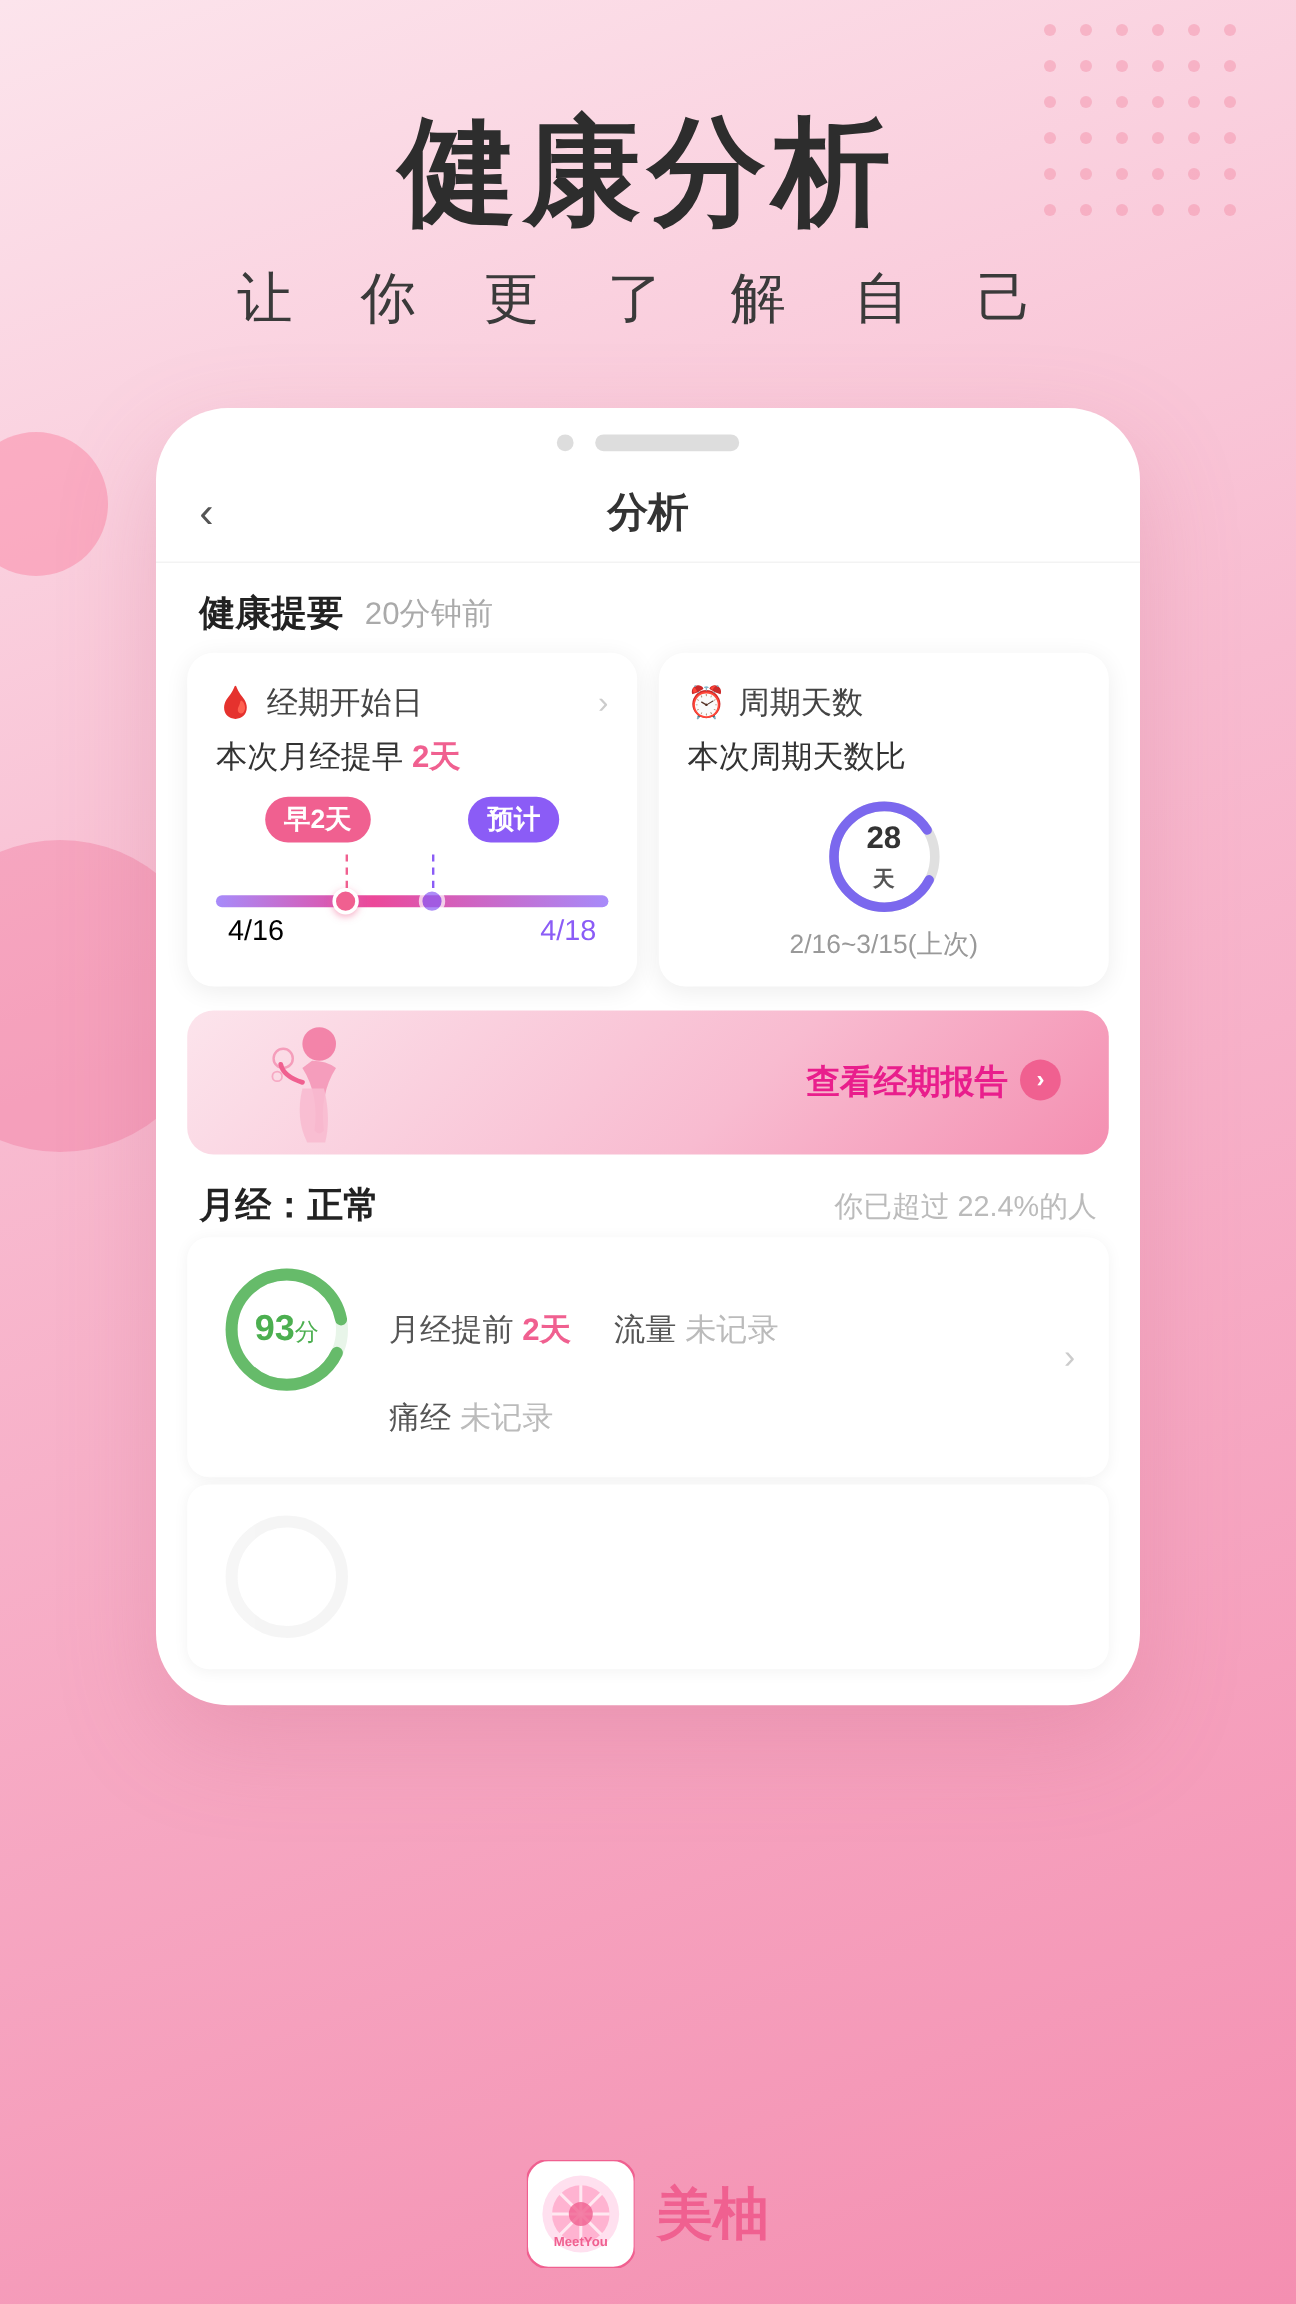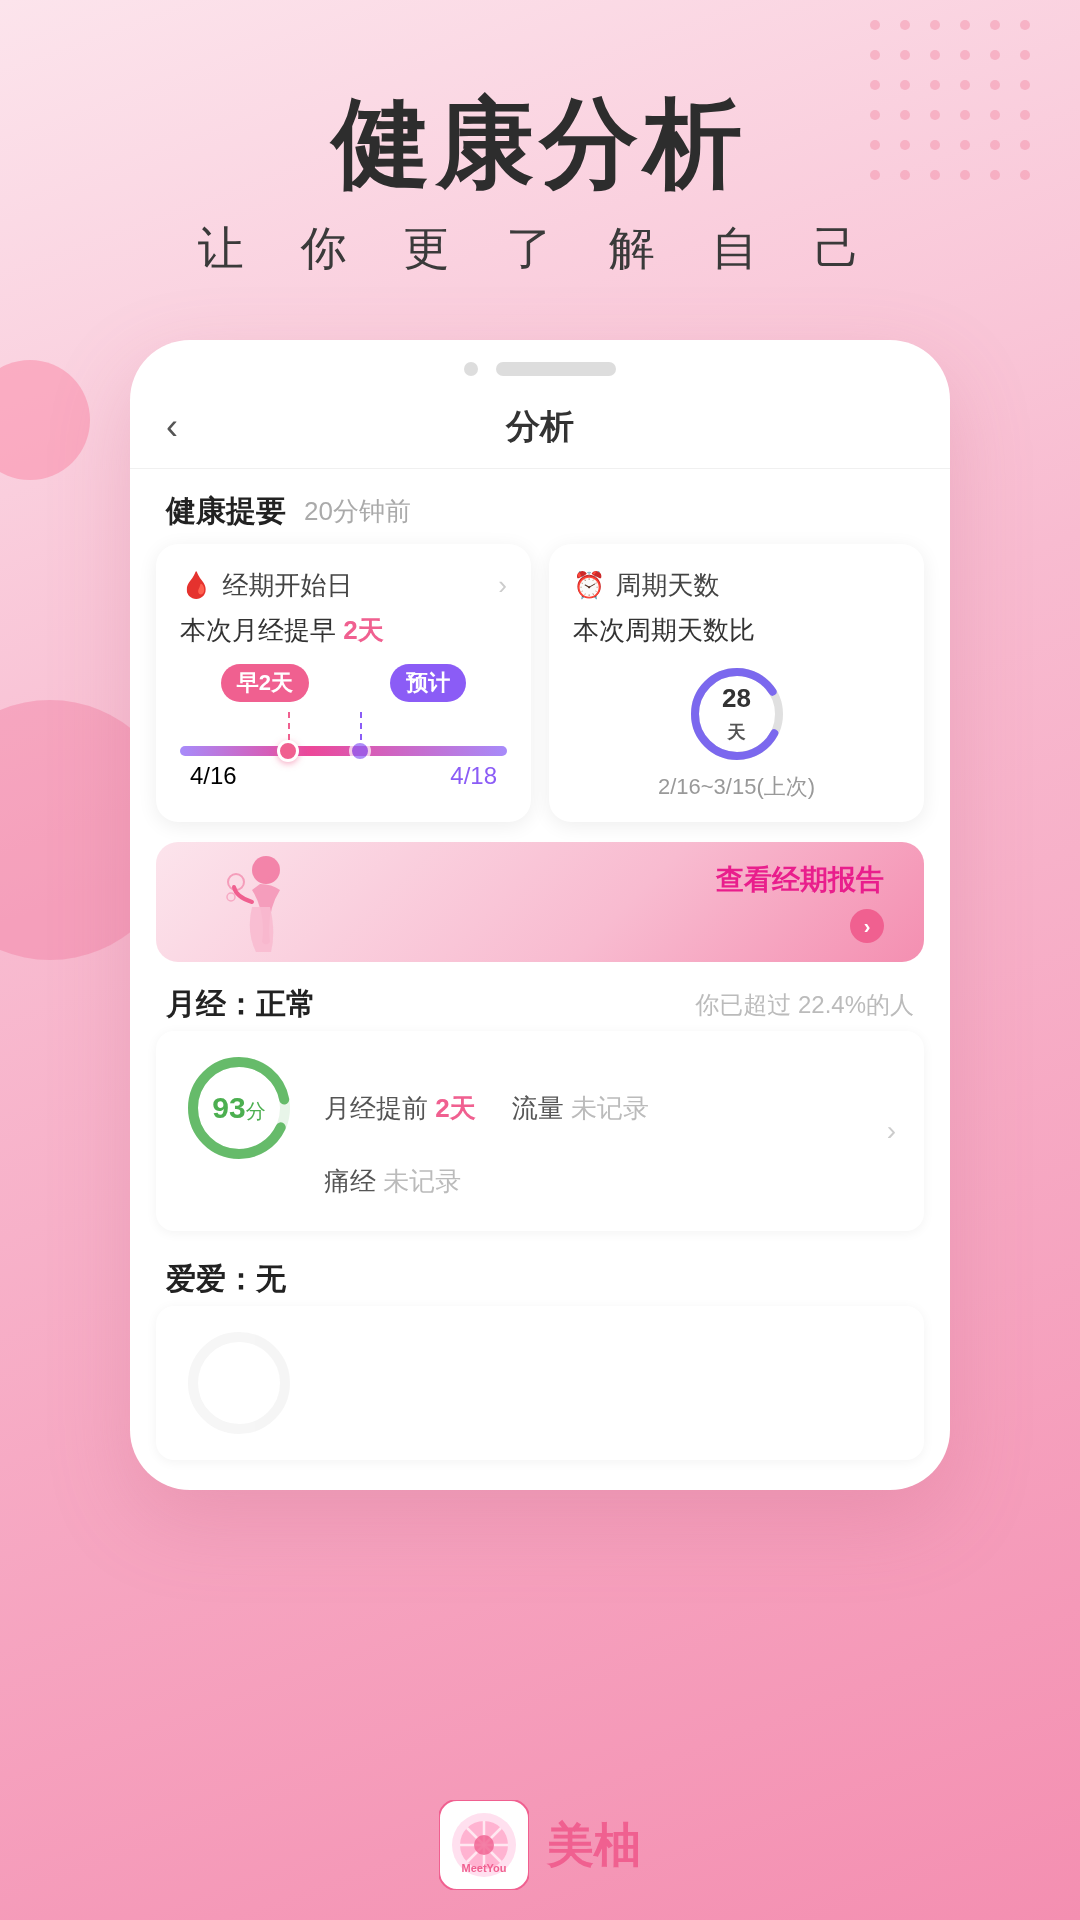--- a/index.html
+++ b/index.html
@@ -317,26 +317,25 @@
     }
     .banner-figure {
       position: absolute;
       left: 60px;
       bottom: 0;
       width: 90px;
       height: 110px;
     }
     .banner-link {
       display: flex;
-      align-items: flex-end;
+      align-items: flex-start;
       gap: 10px;
       font-size: 28px;
       color: #e91e8c;
       font-weight: 600;
-      flex-direction: column;
     }
     .banner-link-arrow {
       width: 34px;
       height: 34px;
       border-radius: 50%;
       background: #f06090;
       color: #fff;
       display: flex;
       align-items: center;
       justify-content: center;
@@ -676,23 +675,20 @@
         <div class="score-item">
           <span class="label">痛经</span>
           <span class="value-unrecorded"> <span>未记录</span></span>
         </div>
       </div>
     </div>
     <span class="score-arrow">›</span>
   </div>
 
   <div class="love-section">
-    <div class="section-row">
-      <span class="section-title">爱爱：无</span>
-    </div>
     <div class="love-card">
       <div class="love-ring">
         <svg viewBox="0 0 110 110">
           <circle cx="55" cy="55" r="46" fill="none" stroke="#e0e0e0" stroke-width="10"></circle>
         </svg>
       </div>
     </div>
   </div>
 
 </div>

